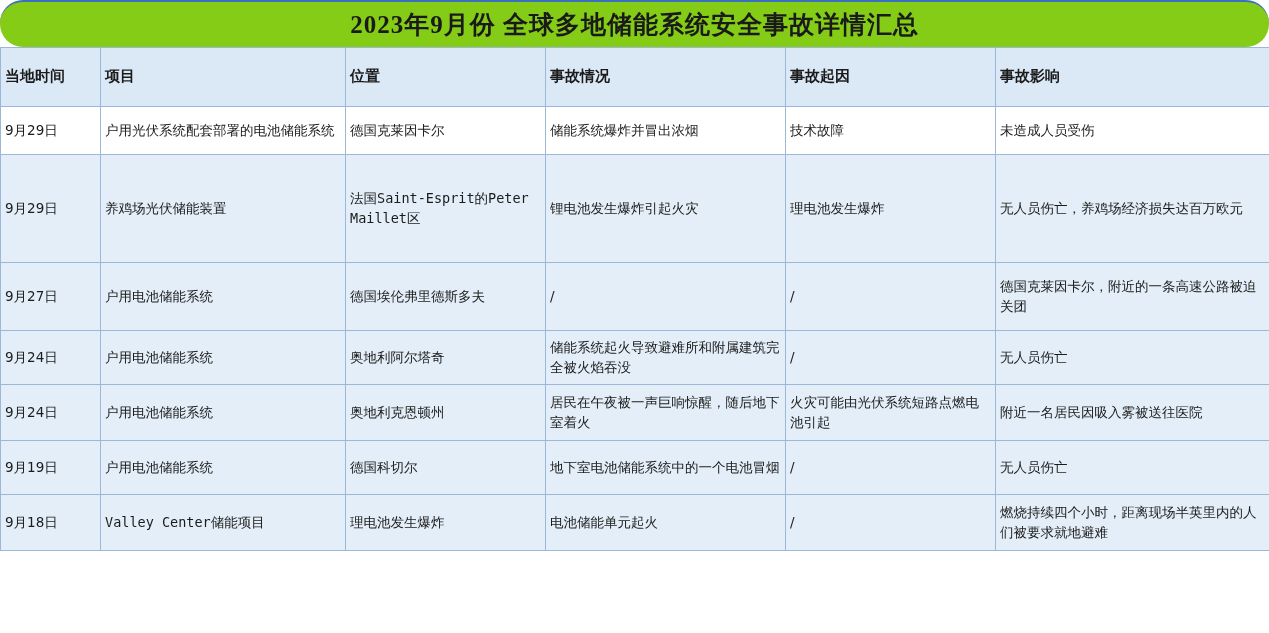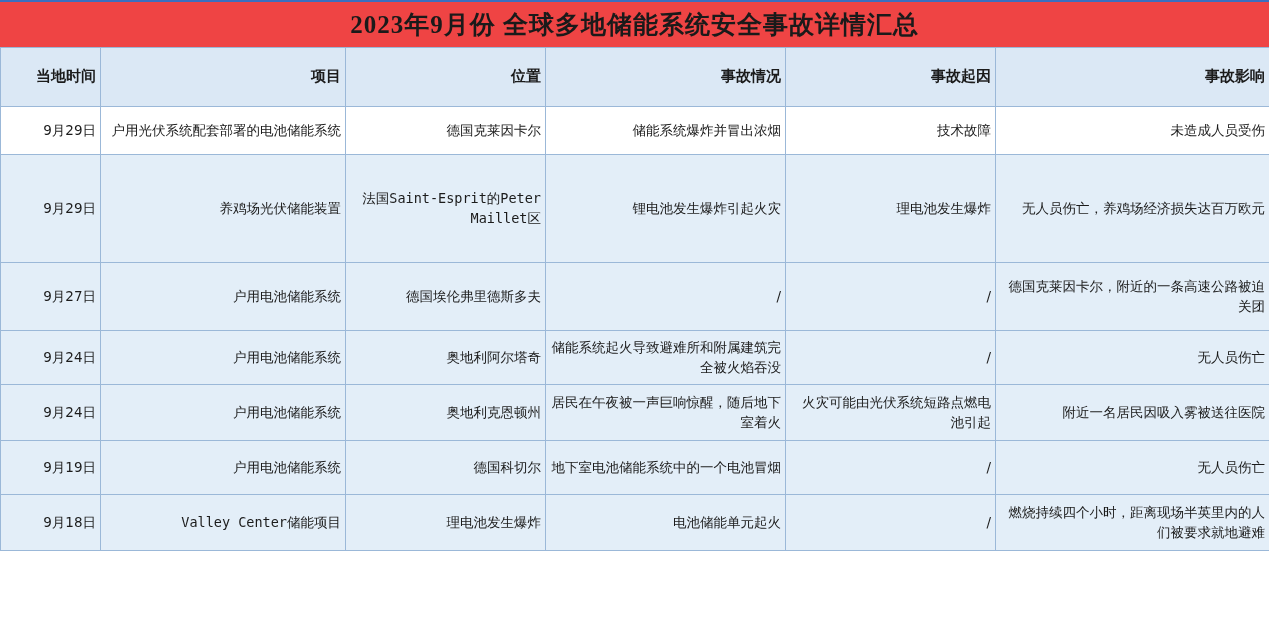--- a/index.html
+++ b/index.html
@@ -17,40 +17,41 @@
     position: relative;
     width: 1269px;
     height: 633px;
     box-sizing: border-box;
   }
   .title-bar {
     height: 45px;
     display: flex;
     align-items: center;
     justify-content: center;
-    background: #ef4444;
+    background: #84cc16;
     border-top: 2px solid #3b6fbf;
+    border-radius: 23px;
   }
   .title-text {
     font-family: "Liberation Serif", "DejaVu Serif", serif;
     font-weight: bold;
     font-size: 25px;
     color: #1a1a1a;
     letter-spacing: 1px;
     white-space: nowrap;
   }
   table.data {
     width: 1269px;
     border-collapse: collapse;
     table-layout: fixed;
     font-family: "DejaVu Sans", "Liberation Sans", sans-serif;
   }
   table.data th, table.data td {
     border: 1px solid #9bb8d8;
-    text-align: right;
+    text-align: left;
     vertical-align: middle;
     font-size: 13.5px;
     color: #1b1b1b;
     padding: 5px 4px;
     line-height: 1.45;
     word-break: break-word;
     margin-left: 8px;
   }
   table.data thead th {
     background: #dbe8f5;

